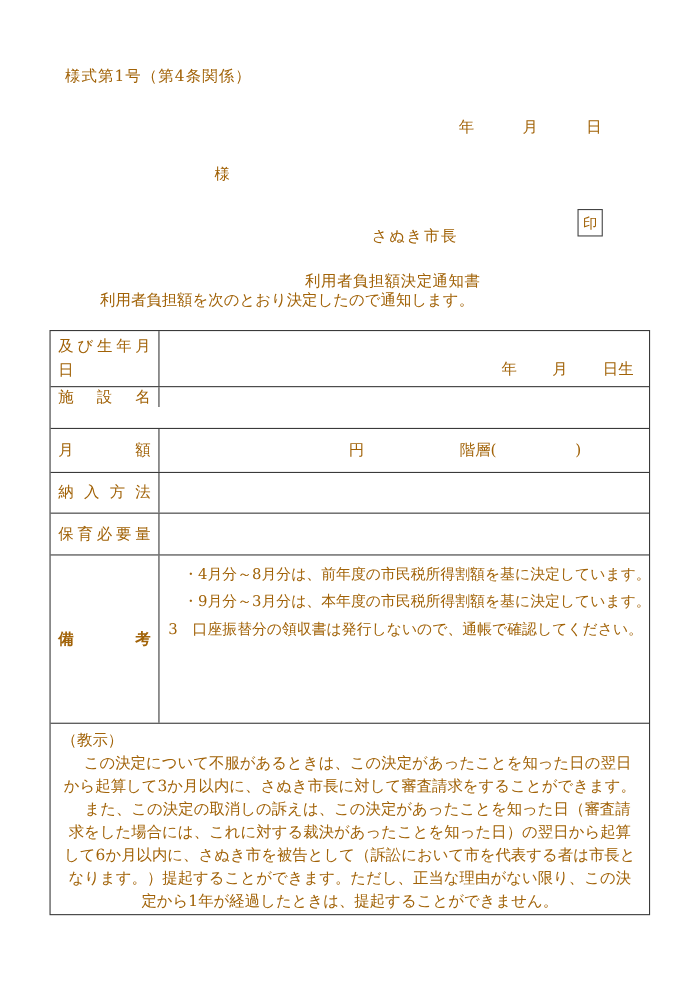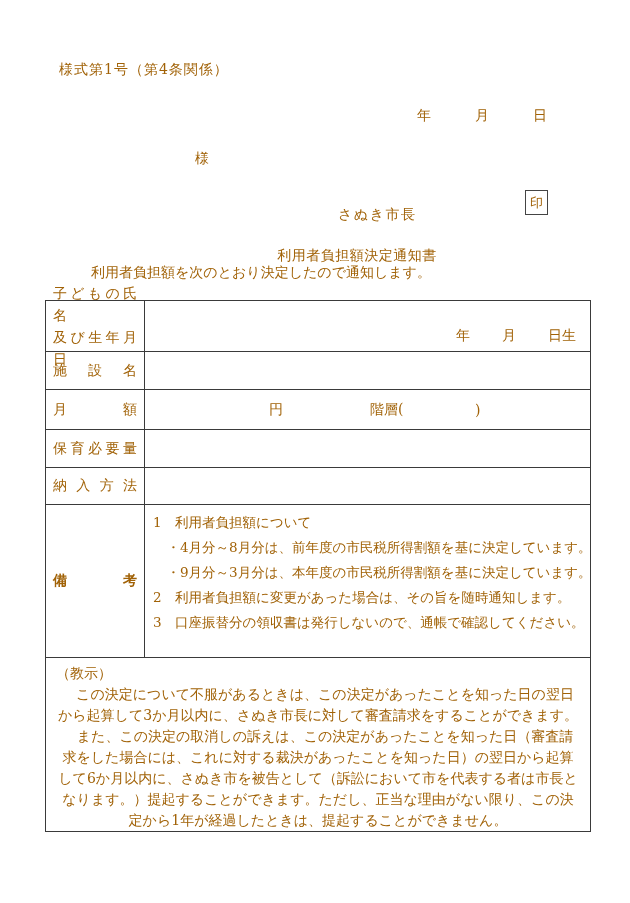--- a/index.html
+++ b/index.html
@@ -38,22 +38,22 @@
   .t-label{
     width:99px;min-width:99px;box-sizing:border-box;
     border-right:1px solid #3a3a3a;
     display:flex;flex-direction:column;justify-content:center;
     padding:0 7px;
   }
   .just{text-align:justify;text-align-last:justify;text-justify:inter-character;}
   .t-value{flex:1;position:relative;box-sizing:border-box;}
 
   .row-child{height:51px;}
-  .row-facility{height:38px;}
-  .row-monthly{height:40px;}
+  .row-facility{height:38px;flex-direction:column;}
+  .row-monthly{height:40px;gap:48px;}
   .row-care{height:38px;}
   .row-payment{height:37px;}
   .row-remarks{height:153px;}
   .child-label-line{line-height:22px;}
   .birth-line{
     position:absolute;right:14px;bottom:6px;
     display:flex;gap:32px;
   }
   .monthly-token{position:absolute;top:50%;transform:translateY(-50%);}
   .tok-yen{left:124px;}
@@ -98,21 +98,20 @@
   </div>
 
   <div class="abs doc-title">利用者負担額決定通知書</div>
 
   <div class="abs intro">利用者負担額を次のとおり決定したので通知します。</div>
 
   <div class="abs doc-table">
 
     <div class="t-row row-child">
       <div class="t-label">
-        <div class="child-label-line just">子どもの氏名</div>
         <div class="child-label-line just">及び生年月日</div>
       </div>
       <div class="t-value">
         <div class="birth-line">
           <span>年</span>
           <span>月</span>
           <span>日生</span>
         </div>
       </div>
     </div>
@@ -128,43 +127,41 @@
       <div class="t-label">
         <div class="just">月額</div>
       </div>
       <div class="t-value">
         <span class="monthly-token tok-yen">円</span>
         <span class="monthly-token tok-tier-open">階層(</span>
         <span class="monthly-token tok-tier-close">)</span>
       </div>
     </div>
 
-    <div class="t-row row-care">
+    <div class="t-row row-payment">
       <div class="t-label">
-        <div class="just">保育必要量</div>
+        <div class="just">納入方法</div>
       </div>
       <div class="t-value"></div>
     </div>
 
-    <div class="t-row row-payment">
+    <div class="t-row row-care">
       <div class="t-label">
-        <div class="just">納入方法</div>
+        <div class="just">保育必要量</div>
       </div>
       <div class="t-value"></div>
     </div>
 
     <div class="t-row row-remarks">
       <div class="t-label remarks-label">
         <div class="just">備考</div>
       </div>
       <div class="t-value remarks-body">
-        <span class="remarks-line">1　利用者負担額について</span>
         <span class="remarks-line">　・4月分～8月分は、前年度の市民税所得割額を基に決定しています。</span>
         <span class="remarks-line">　・9月分～3月分は、本年度の市民税所得割額を基に決定しています。</span>
-        <span class="remarks-line">2　利用者負担額に変更があった場合は、その旨を随時通知します。</span>
         <span class="remarks-line">3　口座振替分の領収書は発行しないので、通帳で確認してください。</span>
       </div>
     </div>
 
     <div class="t-notice">
       <div>（教示）</div>
       <p class="notice-par">　この決定について不服があるときは、この決定があったことを知った日の翌日から起算して3か月以内に、さぬき市長に対して審査請求をすることができます。</p>
       <p class="notice-par">　また、この決定の取消しの訴えは、この決定があったことを知った日（審査請求をした場合には、これに対する裁決があったことを知った日）の翌日から起算して6か月以内に、さぬき市を被告として（訴訟において市を代表する者は市長となります。）提起することができます。ただし、正当な理由がない限り、この決定から1年が経過したときは、提起することができません。</p>
     </div>
 

